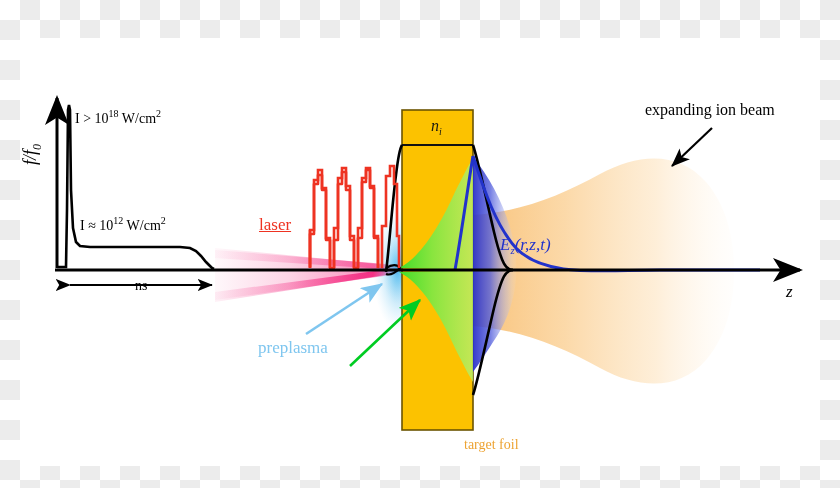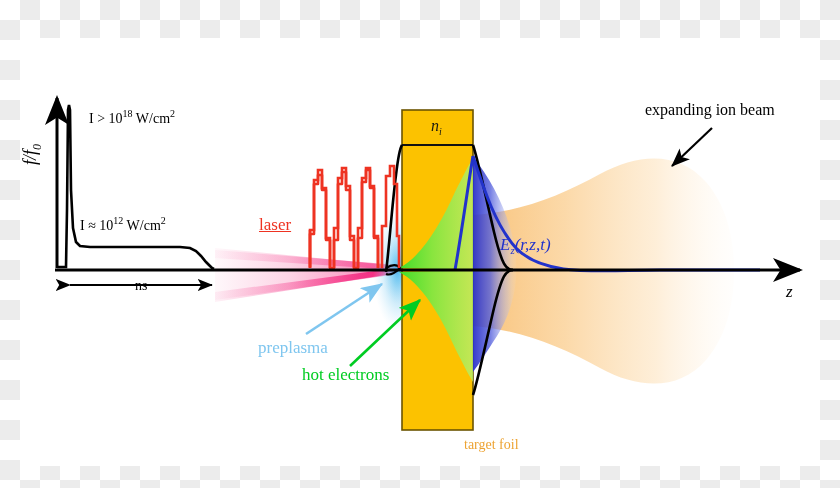--- a/index.html
+++ b/index.html
@@ -104,21 +104,21 @@
     font-style: italic;
     left: 20px;
     top: 165px;
     transform: rotate(-90deg);
     transform-origin: left top;
   }
   .lbl-ff0 sub { font-size: 12px; }
   .lbl-i18 {
     color: #000000;
     font-size: 14px;
-    left: 89px;
+    left: 75px;
     top: 108px;
   }
   .lbl-i12 {
     color: #000000;
     font-size: 14px;
     left: 80px;
     top: 215px;
   }
   .lbl-ns {
     color: #000000;
@@ -308,21 +308,20 @@
   <div class="lbl lbl-i18"><span>I &gt; 10</span><span class="sup">18</span><span> W/cm</span><span class="sup">2</span></div>
 
   <div class="lbl lbl-i12"><span>I ≈ 10</span><span class="sup">12</span><span> W/cm</span><span class="sup">2</span></div>
 
   <div class="lbl lbl-ns">ns</div>
 
   <div class="lbl lbl-laser">laser</div>
 
   <div class="lbl lbl-preplasma">preplasma</div>
 
-  <div class="lbl lbl-hot">hot electrons</div>
 
   <div class="lbl lbl-target">target foil</div>
 
   <div class="lbl lbl-ion">expanding ion beam</div>
 
   <div class="lbl lbl-ez"><span>E</span><sub>z</sub><span>(r,z,t)</span></div>
 
   <div class="lbl lbl-ni"><span>n</span><sub>i</sub></div>
 
   <div class="lbl lbl-z">z</div>

